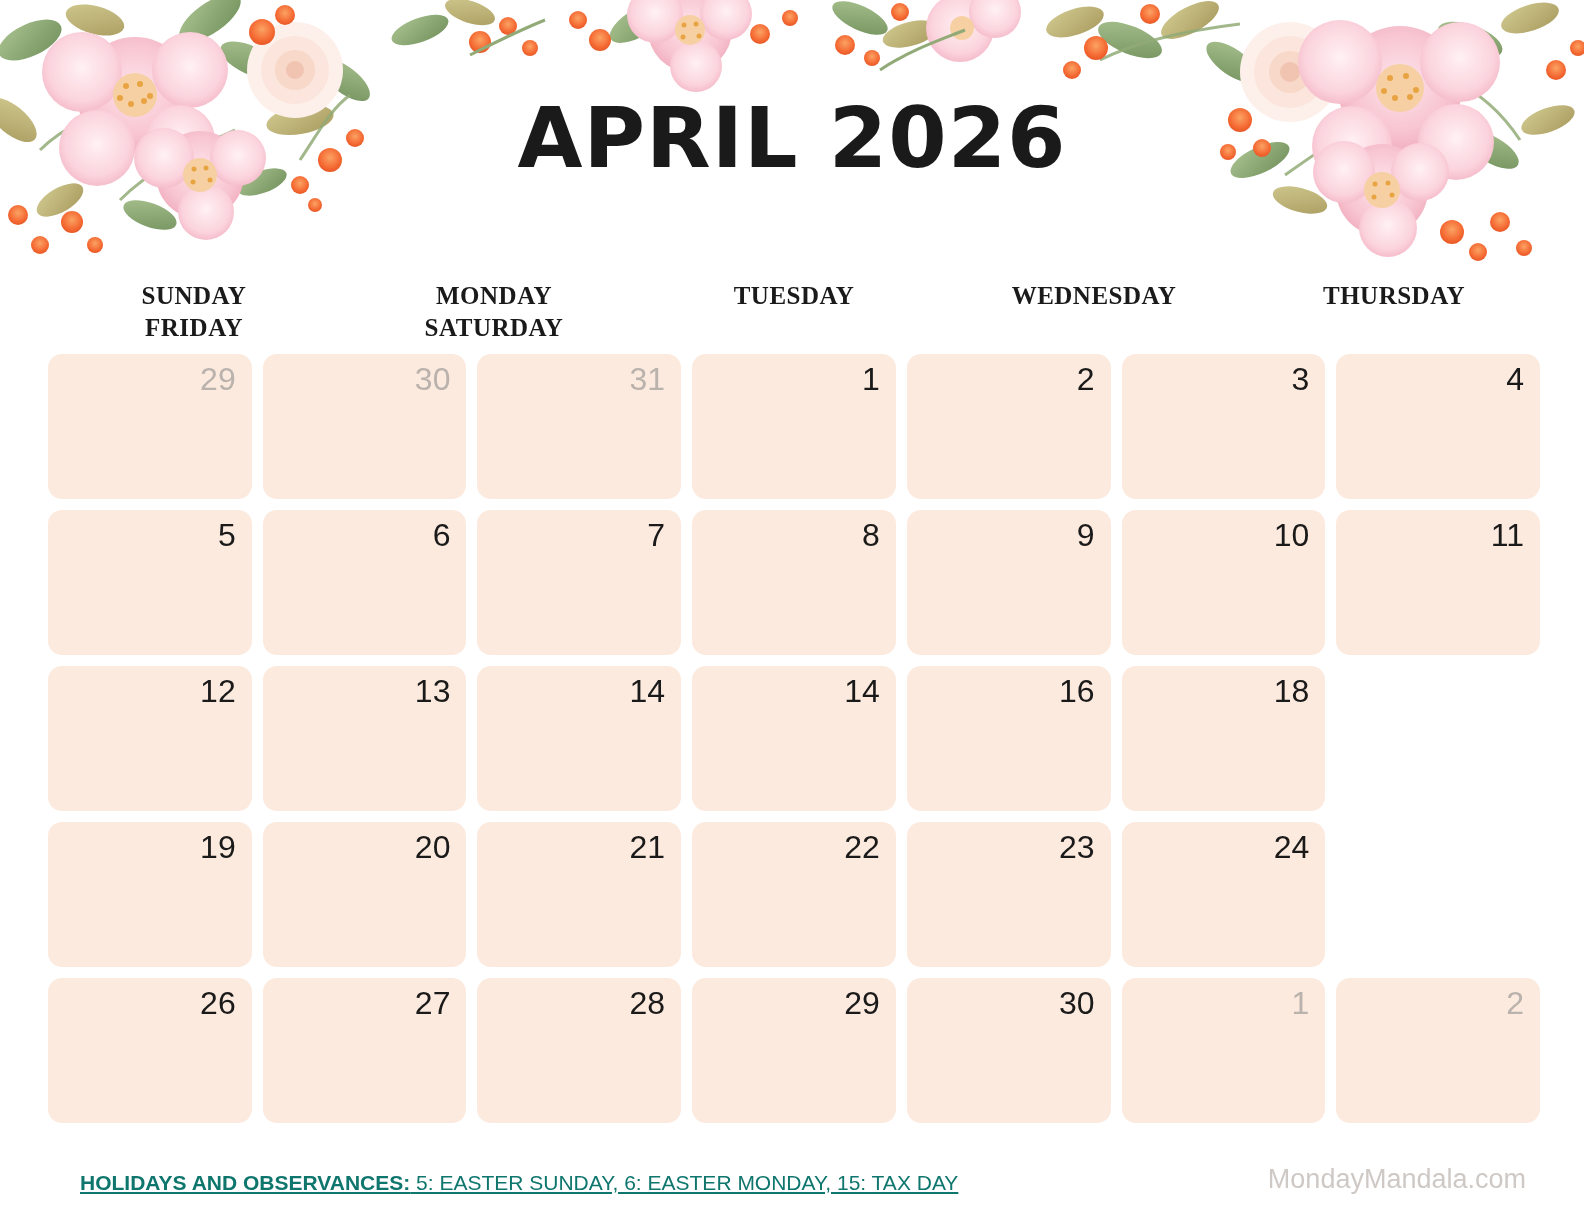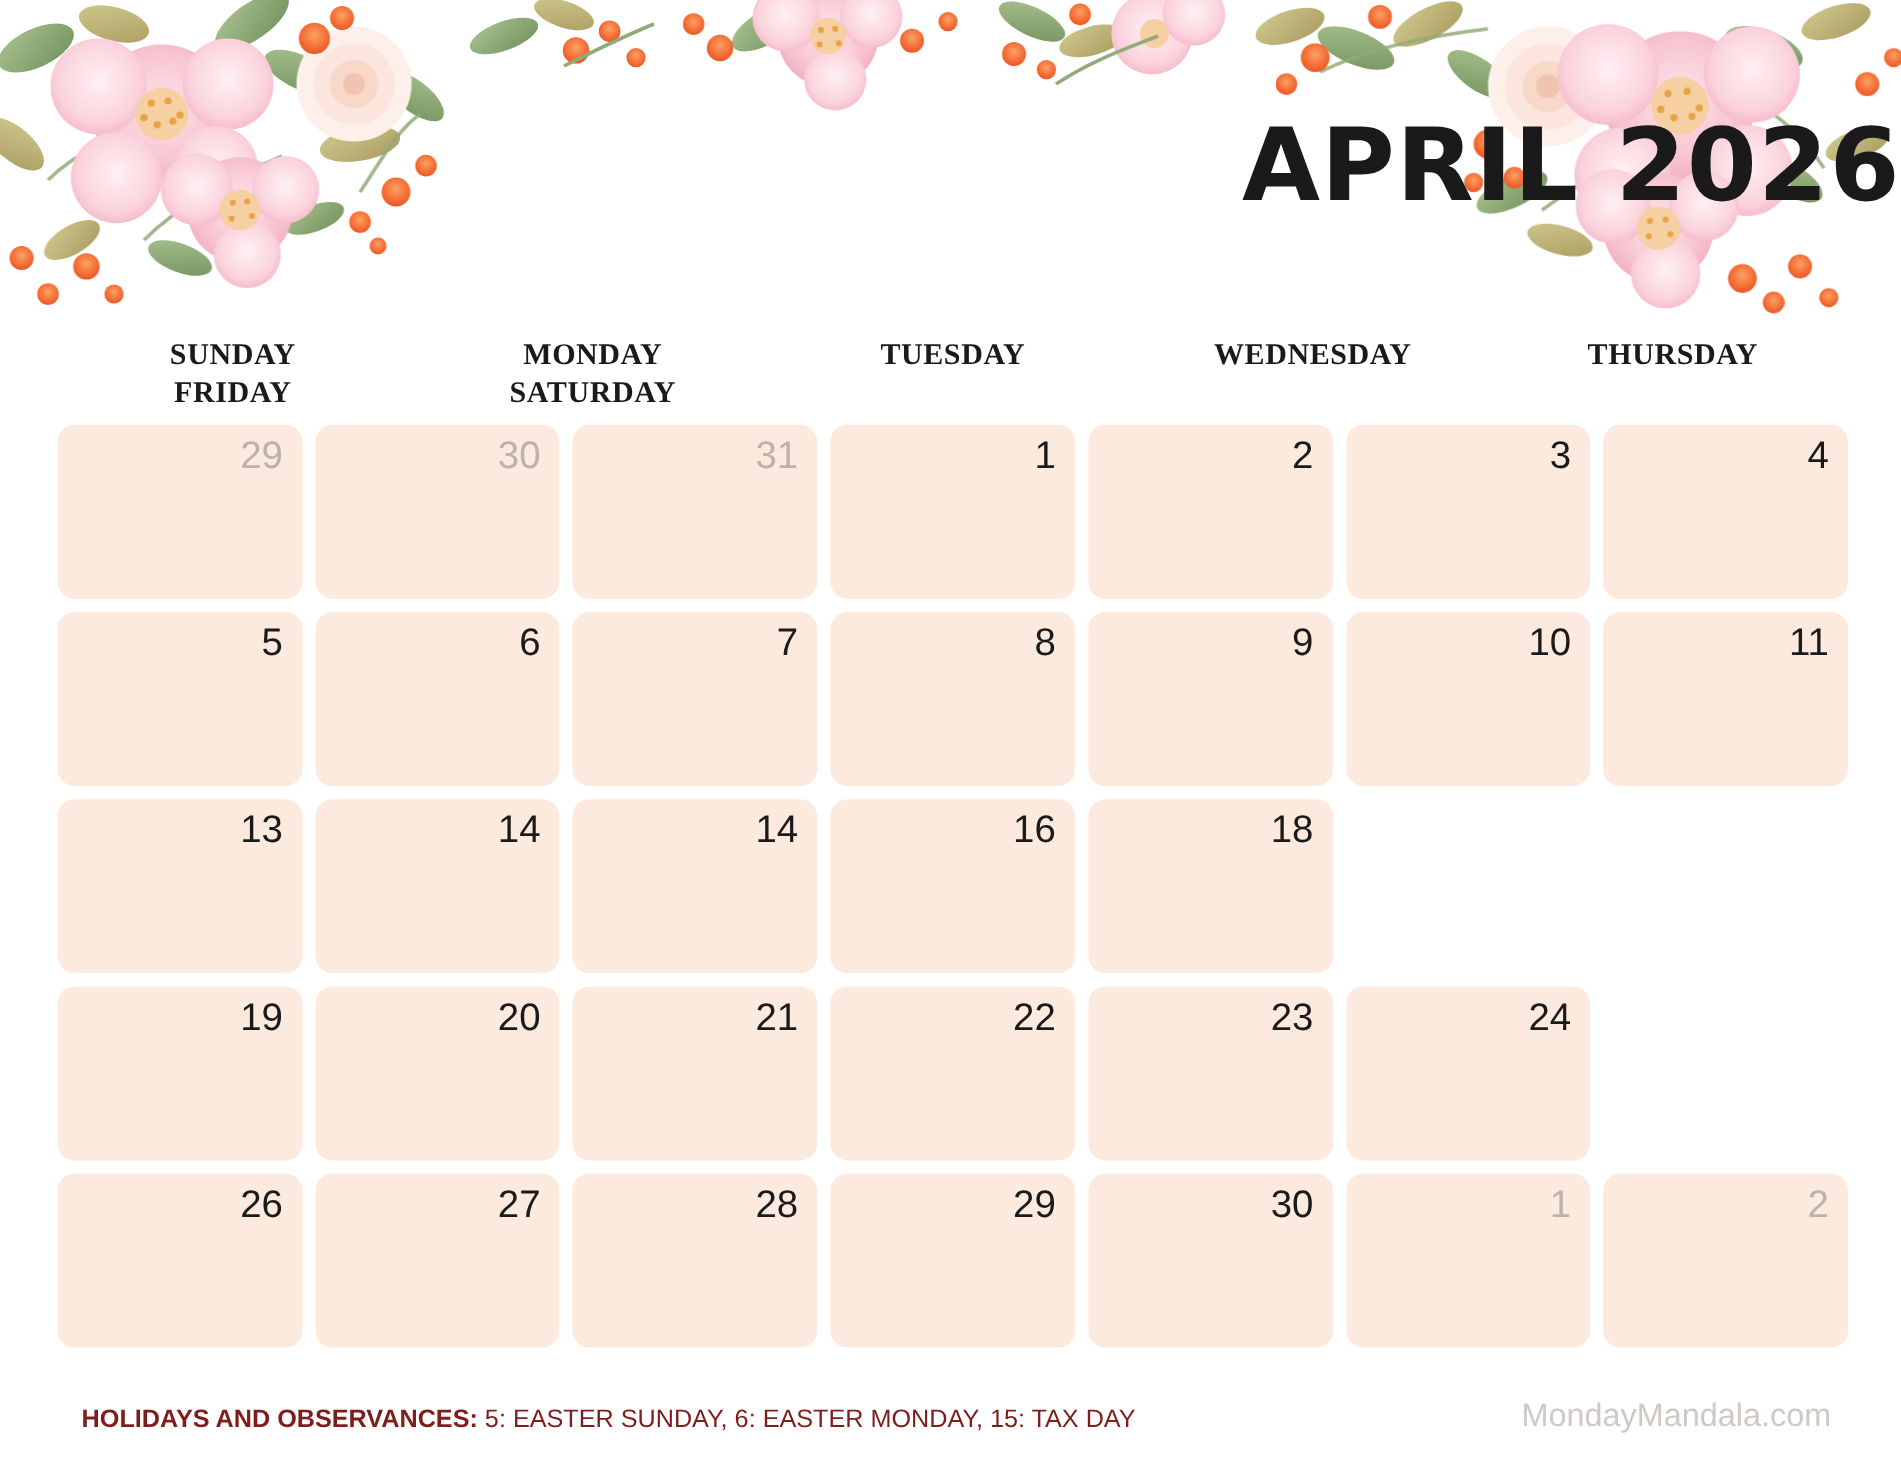--- a/index.html
+++ b/index.html
@@ -32,21 +32,21 @@
     pointer-events: none;
   }
   .floral-band svg { display: block; }
 
   
   .title {
     position: absolute;
     top: 96px;
     left: 0;
     width: 1584px;
-    text-align: right;
+    text-align: center;
     font-family: "DejaVu Sans", sans-serif;
     font-weight: bold;
     font-size: 84px;
     letter-spacing: 1px;
     color: #1a1a1a;
     line-height: 1;
   }
 
   
   .calendar {
@@ -97,26 +97,27 @@
     color: #1a1a1a;
     line-height: 1.1;
   }
   .day-cell.muted .day-num {
     color: #b9b2ad;
   }
 
   
   .footer-holidays {
     position: absolute;
-    left: 68px;
+    left: 80px;
     bottom: 28px;
     font-family: "Liberation Sans", sans-serif;
     font-size: 21px;
-    color: #7f1d1d;
+    color: #0f766e;
     white-space: nowrap;
+    text-decoration: underline;
   }
   .footer-holidays .lead {
     font-weight: bold;
   }
   .footer-brand {
     position: absolute;
     right: 58px;
     bottom: 28px;
     font-family: "Liberation Sans", sans-serif;
     font-size: 27px;
@@ -403,20 +404,23 @@
         <div class="day-cell">
             <span class="day-num">10</span>
           </div>
         <div class="day-cell">
             <span class="day-num">11</span>
           </div>
       </div>
 
       <div class="week">
         <div class="day-cell">
+            <span class="day-num">12</span>
+          </div>
+        <div class="day-cell">
             <span class="day-num">13</span>
           </div>
         <div class="day-cell">
             <span class="day-num">14</span>
           </div>
         <div class="day-cell">
             <span class="day-num">14</span>
           </div>
         <div class="day-cell">
             <span class="day-num">16</span>

